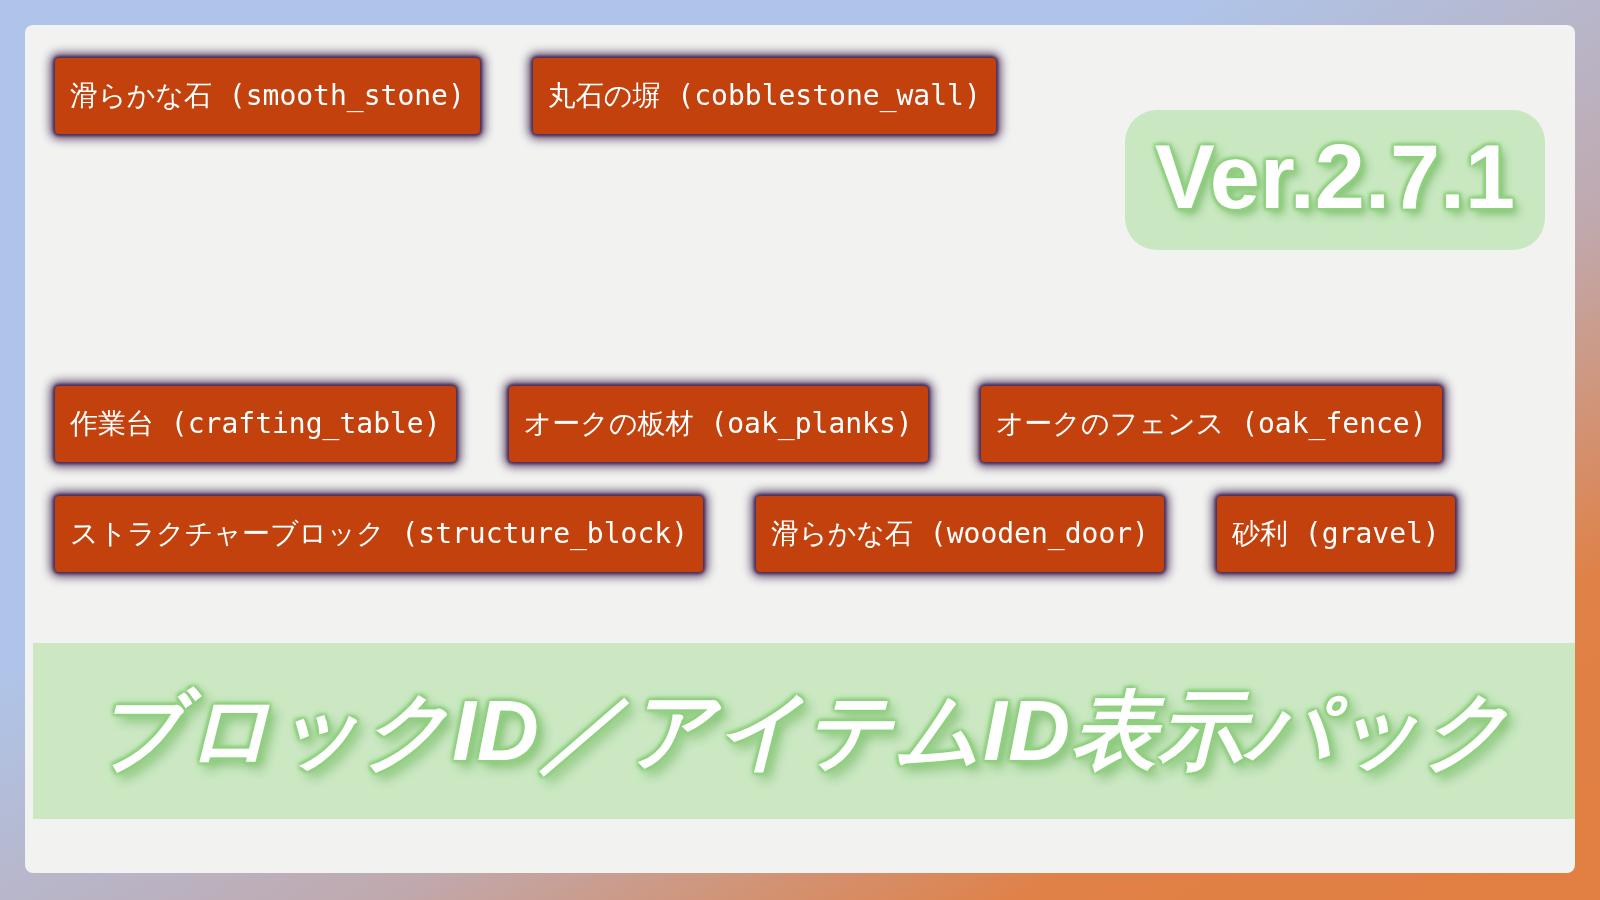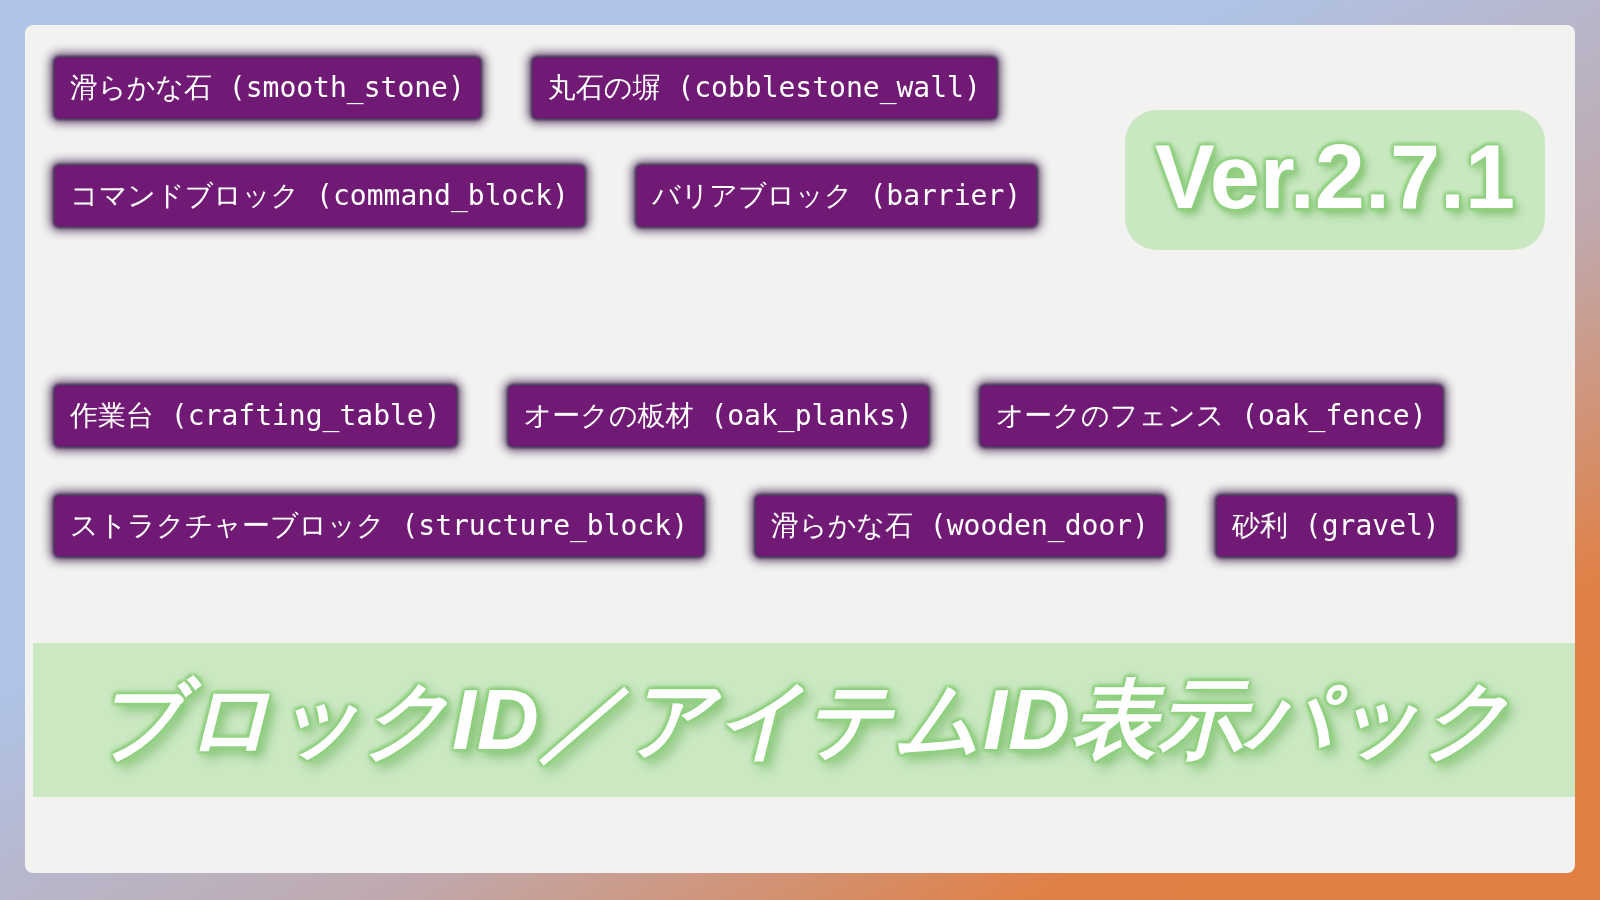--- a/index.html
+++ b/index.html
@@ -27,26 +27,26 @@
     display: flex;
     gap: 53px;
     align-items: flex-start;
   }
   .row1 { top: 33px; }
   .row2 { top: 141px; }
   .row3 { top: 251px; }
   .row4 { top: 361px; align-items: center; }
   .row5 { top: 471px; }
   .tooltip {
-    background: #701a75;
+    background: #c2410c;
     color: #ffffff;
     font-family: "DejaVu Sans Mono", monospace;
     font-size: 28px;
     line-height: 36px;
-    padding: 12px 15px;
+    padding: 20px 15px;
     border-radius: 4px;
     white-space: nowrap;
     box-shadow:
       0 0 3px 2px rgba(70, 38, 88, 0.95),
       0 0 10px 5px rgba(56, 28, 70, 0.75);
   }
   .green-badge {
     position: absolute;
     background: #c9e8c1;
     color: #ffffff;
@@ -68,21 +68,21 @@
   .date-badge {
     top: 253px; right: 30px;
     font-size: 46px;
     line-height: 1.2;
     padding: 5px 24px 7px 24px;
     border-radius: 14px;
   }
   .title-banner {
     position: absolute;
     left: 8px; right: 0;
-    top: 618px; height: 154px;
+    top: 618px; height: 176px;
     background: #cbe8c3;
     display: flex;
     align-items: center;
     justify-content: center;
   }
   .title-banner .title-text {
     font-size: 86px;
     font-weight: bold;
     font-style: italic;
     color: #ffffff;
@@ -99,24 +99,20 @@
 <body>
 
 <div class="frame">
   <div class="content">
 
     <div class="tt-row row1">
       <div class="tooltip">滑らかな石 (smooth_stone)</div>
       <div class="tooltip">丸石の塀 (cobblestone_wall)</div>
     </div>
 
-    <div class="tt-row row2">
-      <div class="tooltip">コマンドブロック (command_block)</div>
-      <div class="tooltip">バリアブロック (barrier)</div>
-    </div>
 
     <div class="tt-row row3">
     </div>
 
     <div class="tt-row row4">
       <div class="tooltip">作業台 (crafting_table)</div>
       <div class="tooltip">オークの板材 (oak_planks)</div>
       <div class="tooltip">オークのフェンス (oak_fence)</div>
     </div>
 

